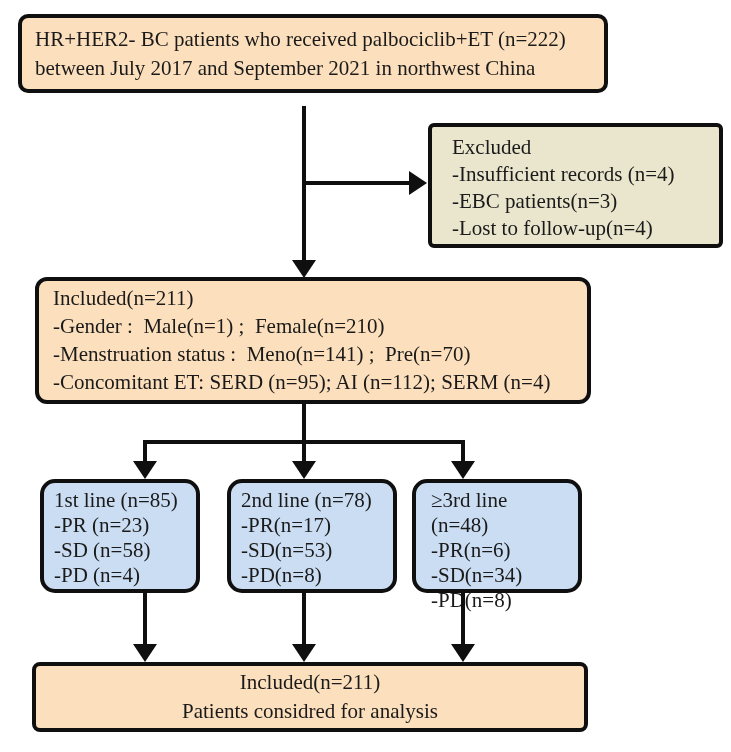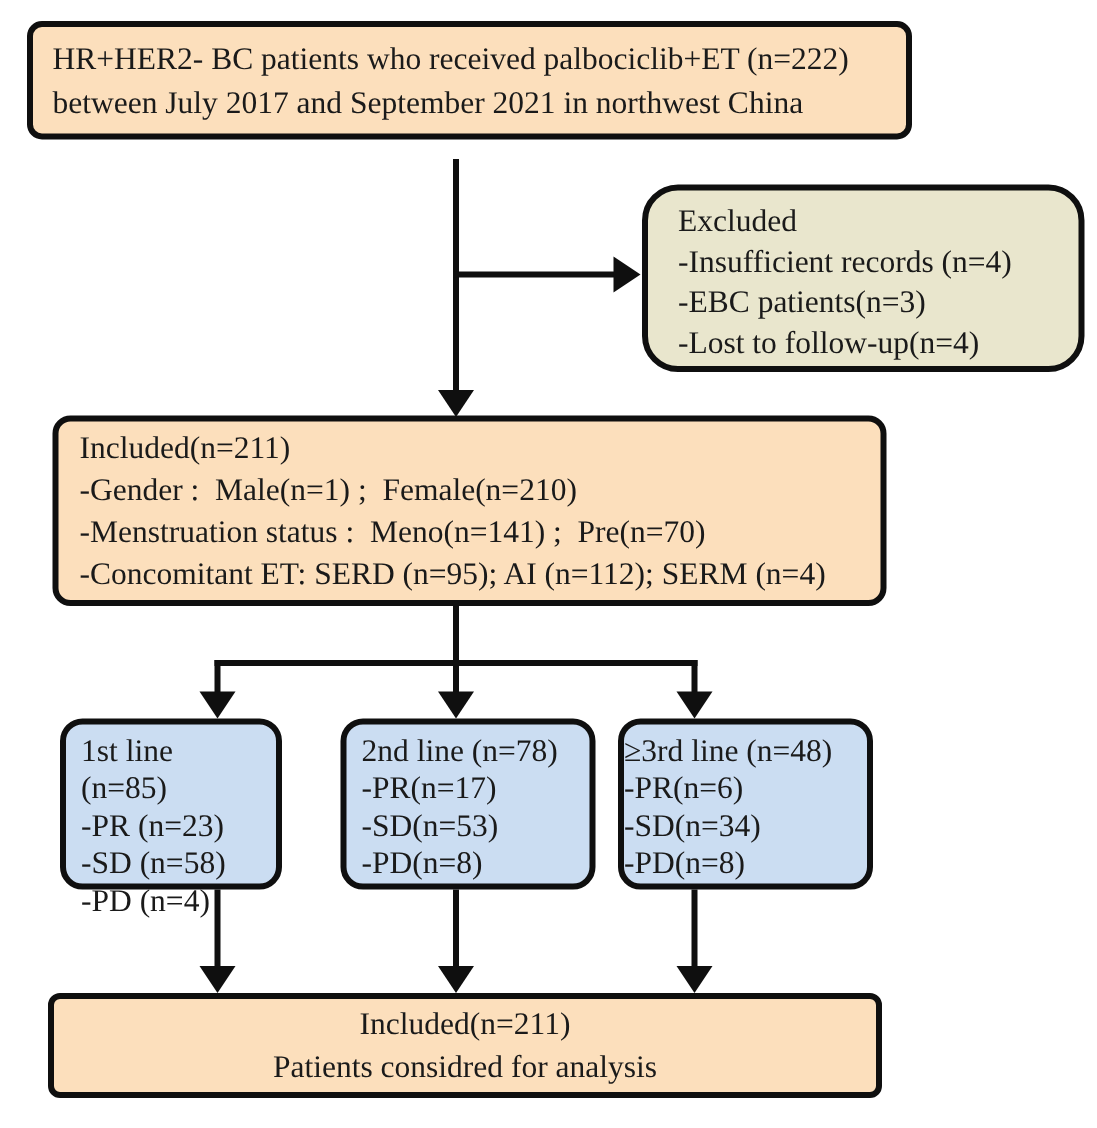--- a/index.html
+++ b/index.html
@@ -44,27 +44,27 @@
   }
   .arrow-right{
     position:absolute;width:0;height:0;
     border-top:12px solid transparent;
     border-bottom:12px solid transparent;
     border-left:18px solid var(--line);
   }
   
   .b-enroll  {left:18px; top:14px;  width:590px;height:79px; border-radius:10px;padding:7px 13px;}
   .b-enroll  .box-text{line-height:29px;}
-  .b-excl    {left:428px;top:123px; width:295px;height:125px;border-radius:24px;padding:7px 20px;}
+  .b-excl    {left:428px;top:123px; width:295px;height:125px;border-radius:6px;padding:7px 20px;}
   .b-excl    .box-text{line-height:27px;}
   .b-incl    {left:35px; top:277px; width:556px;height:127px;padding:3px 14px;}
   .b-incl    .box-text{line-height:28px;}
-  .b-line1   {left:40px; top:479px; width:148px;height:114px;padding:5px 10px;}
+  .b-line1   {left:40px; top:479px; width:160px;height:114px;padding:5px 10px;}
   .b-line2   {left:227px;top:479px; width:170px;height:114px;padding:5px 10px;}
-  .b-line3   {left:412px;top:479px; width:170px;height:114px;padding:5px 0;}
+  .b-line3   {left:412px;top:479px; width:170px;height:114px;padding:5px 15px;}
   .b-line1 .box-text,.b-line2 .box-text,.b-line3 .box-text{line-height:25px;}
   .b-final   {left:32px; top:662px; width:556px;height:70px; border-radius:8px;padding:2px 10px;text-align:center;}
   .b-final   .box-text{line-height:29px;}
 </style>
 </head>
 <body>
 
 <div class="stage">
 
   <div class="box peach b-enroll">

